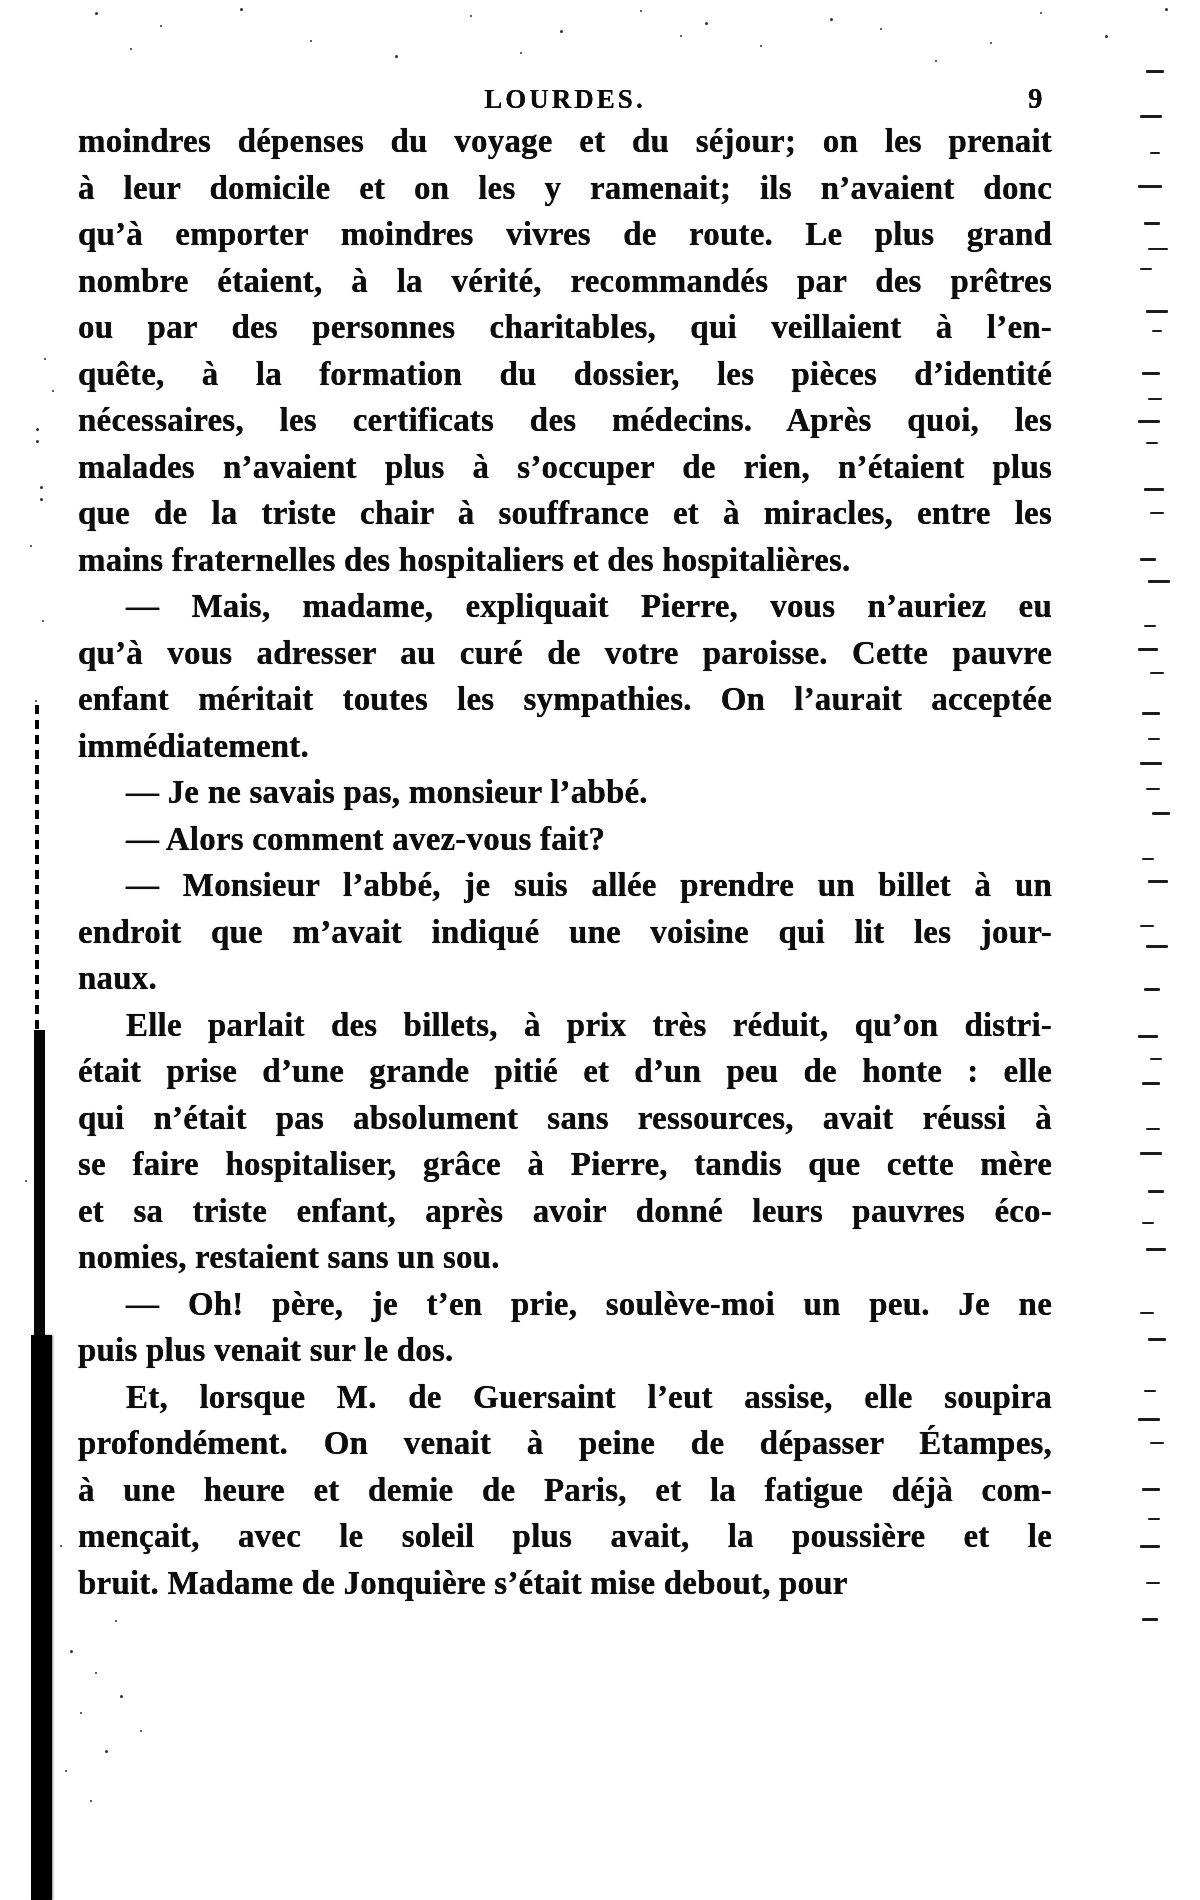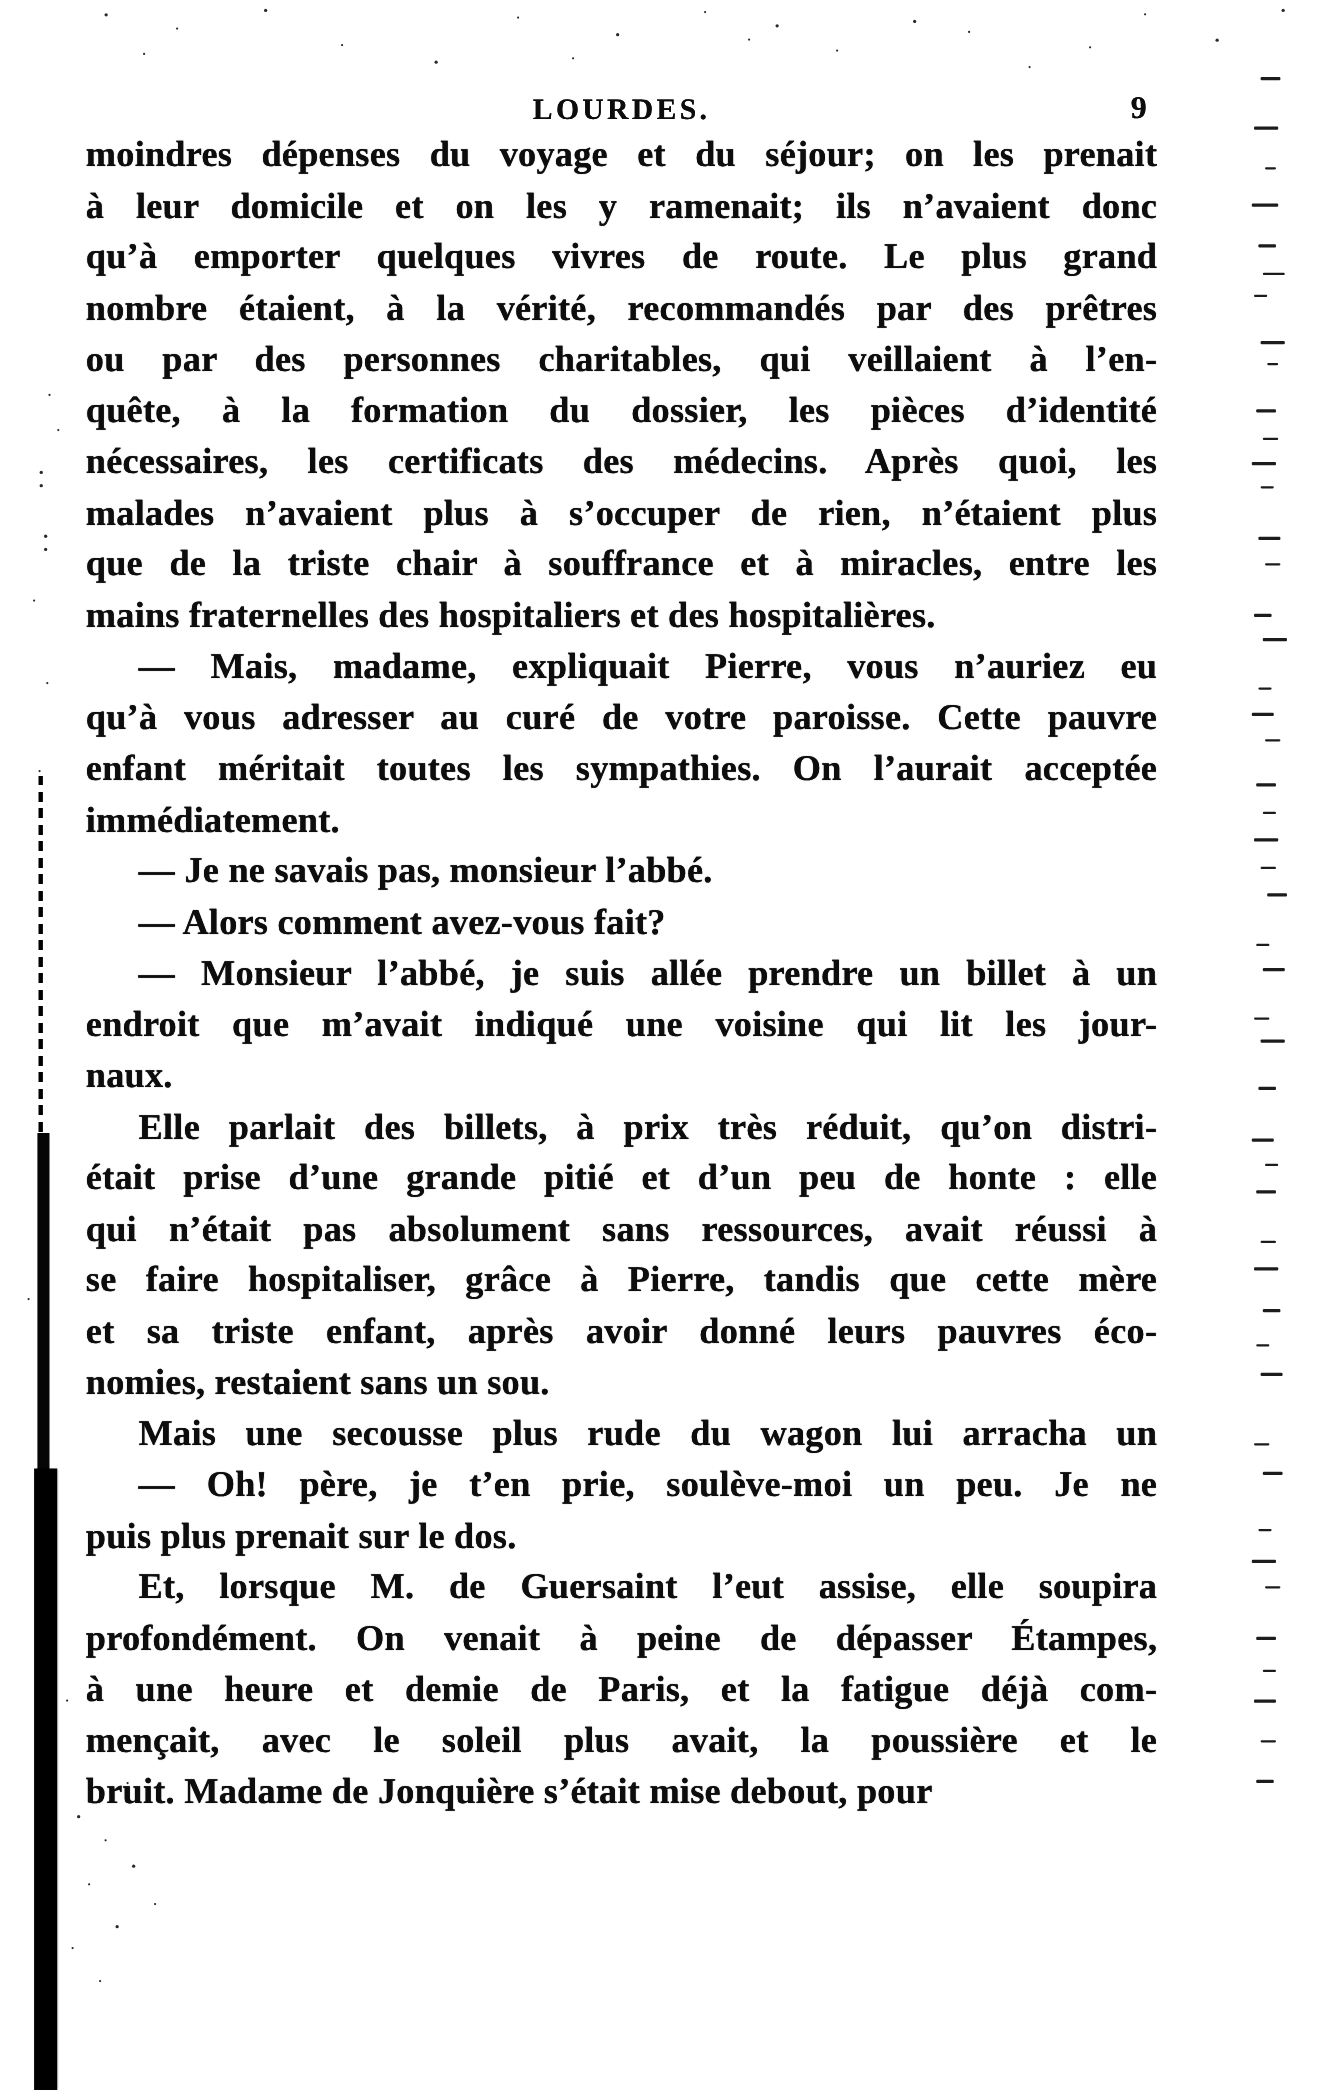--- a/index.html
+++ b/index.html
@@ -77,21 +77,21 @@
 
 <div class="page">
 
   <div class="header-title">LOURDES.</div>
 
   <div class="page-number">9</div>
 
   <div class="text-block">
       <div class="line">moindres dépenses du voyage et du séjour; on les prenait</div>
       <div class="line">à leur domicile et on les y ramenait; ils n’avaient donc</div>
-      <div class="line">qu’à emporter quelques vivres de route. Le plus grand</div>
+      <div class="line">qu’à emporter moindres vivres de route. Le plus grand</div>
       <div class="line">nombre étaient, à la vérité, recommandés par des prêtres</div>
       <div class="line">ou par des personnes charitables, qui veillaient à l’en-</div>
       <div class="line">quête, à la formation du dossier, les pièces d’identité</div>
       <div class="line">nécessaires, les certificats des médecins. Après quoi, les</div>
       <div class="line">malades n’avaient plus à s’occuper de rien, n’étaient plus</div>
       <div class="line">que de la triste chair à souffrance et à miracles, entre les</div>
       <div class="line final">mains fraternelles des hospitaliers et des hospitalières.</div>
       <div class="line indent">— Mais, madame, expliquait Pierre, vous n’auriez eu</div>
       <div class="line">qu’à vous adresser au curé de votre paroisse. Cette pauvre</div>
       <div class="line">enfant méritait toutes les sympathies. On l’aurait acceptée</div>
@@ -100,23 +100,22 @@
       <div class="line indent final">— Alors comment avez-vous fait?</div>
       <div class="line indent">— Monsieur l’abbé, je suis allée prendre un billet à un</div>
       <div class="line">endroit que m’avait indiqué une voisine qui lit les jour-</div>
       <div class="line final">naux.</div>
       <div class="line indent">Elle parlait des billets, à prix très réduit, qu’on distri-</div>
       <div class="line">était prise d’une grande pitié et d’un peu de honte : elle</div>
       <div class="line">qui n’était pas absolument sans ressources, avait réussi à</div>
       <div class="line">se faire hospitaliser, grâce à Pierre, tandis que cette mère</div>
       <div class="line">et sa triste enfant, après avoir donné leurs pauvres éco-</div>
       <div class="line final">nomies, restaient sans un sou.</div>
-      <div class="line indent">Mais une secousse plus rude du wagon lui arracha un</div>
       <div class="line indent">— Oh! père, je t’en prie, soulève-moi un peu. Je ne</div>
-      <div class="line final">puis plus prenait sur le dos.</div>
+      <div class="line final">puis plus venait sur le dos.</div>
       <div class="line indent">Et, lorsque M. de Guersaint l’eut assise, elle soupira</div>
       <div class="line">profondément. On venait à peine de dépasser Étampes,</div>
       <div class="line">à une heure et demie de Paris, et la fatigue déjà com-</div>
       <div class="line">mençait, avec le soleil plus avait, la poussière et le</div>
       <div class="line final">bruit. Madame de Jonquière s’était mise debout, pour</div>
     </div>
 
   <div class="bind-seg bind-dashed"></div>
   <div class="bind-seg bind-solid"></div>
   <div class="bind-seg bind-thick"></div>

